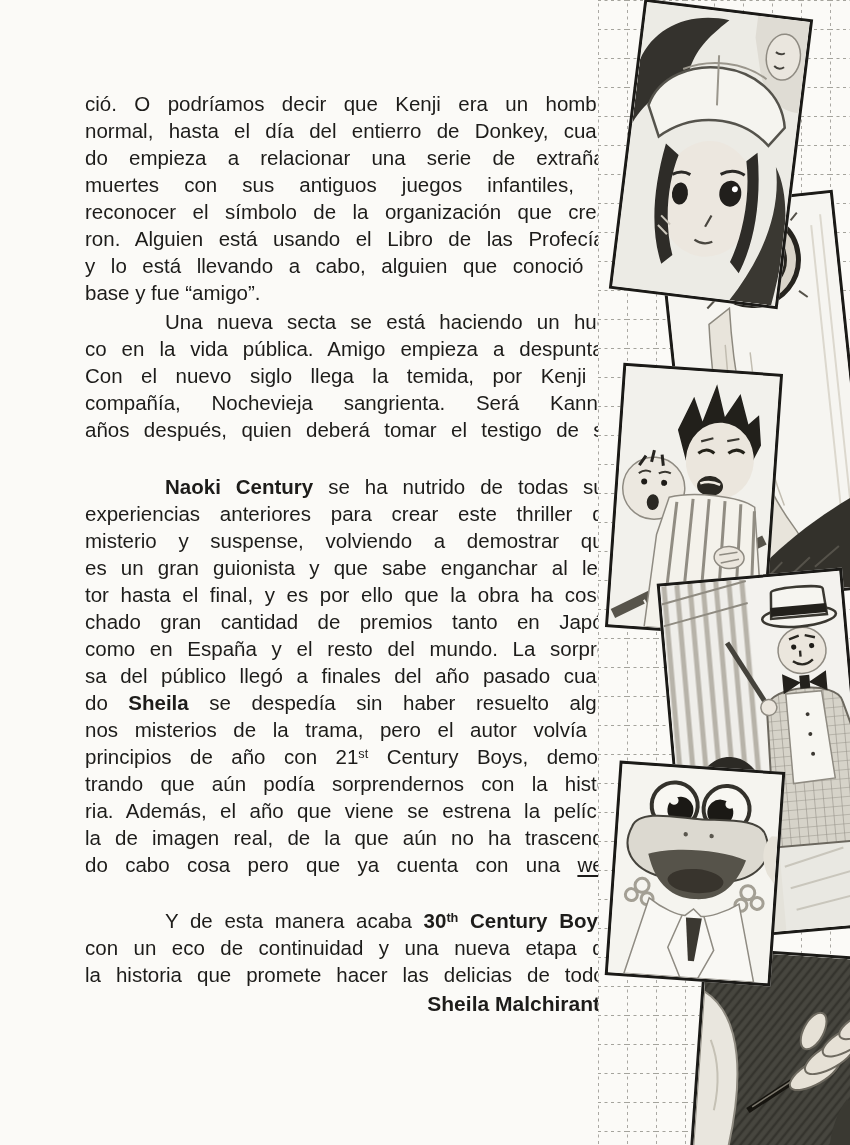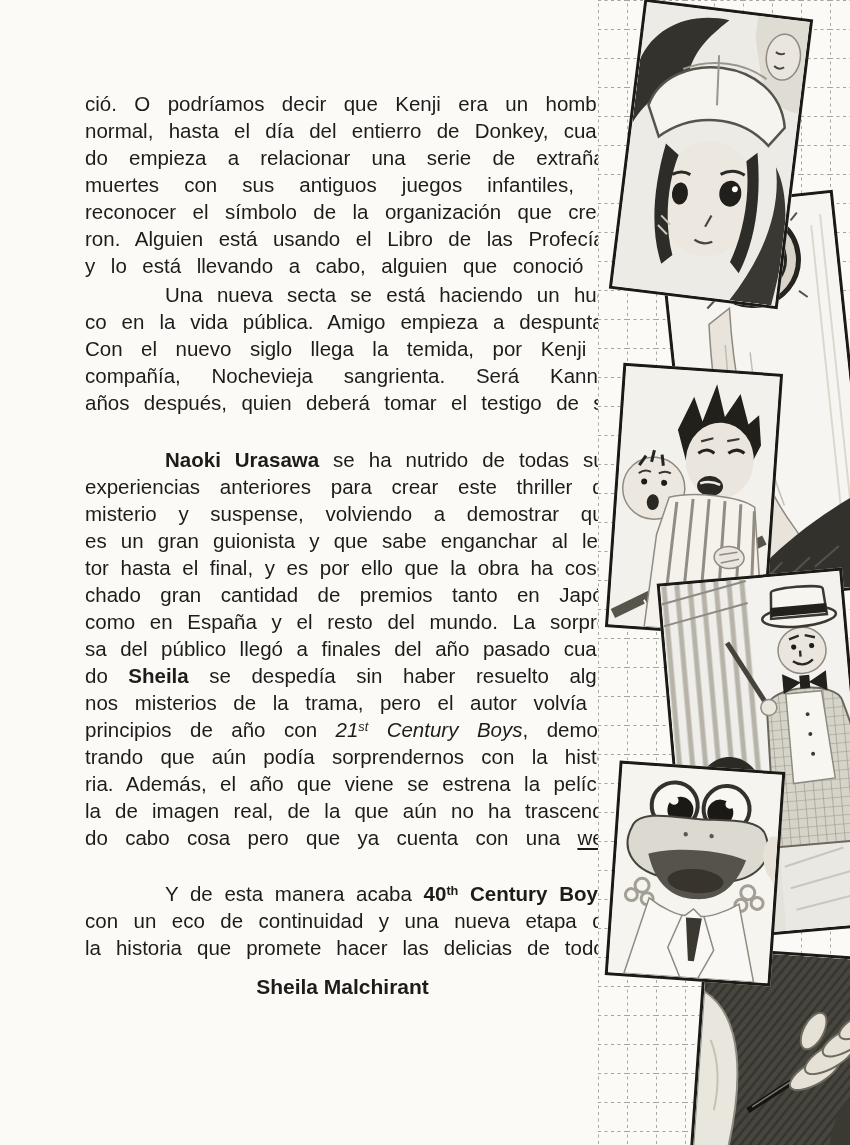--- a/index.html
+++ b/index.html
@@ -21,26 +21,26 @@
   .para-3{margin-top:30px;}
   .para-4{margin-top:29px;}
   .tline{
     height:27px;white-space:nowrap;
     text-align:justify;text-align-last:justify;
   }
   .tline.endline{text-align-last:left;}
   .tline.indent{padding-left:80px;}
   .tline span{white-space:normal;}
   .b{font-weight:bold;}
-  .i{font-style:italic;}
+  .i{}
   .u{text-decoration:underline;text-underline-offset:3px;}
   .sup{font-size:0.62em;position:relative;top:-0.45em;}
   .byline{
-    margin-top:12px;padding-right:15px;
-    text-align:center;font-weight:bold;font-size:21px;line-height:27px;
+    margin-top:2px;padding-right:15px;
+    text-align:right;font-weight:bold;font-size:21px;line-height:27px;
   }
   
   .art-strip{position:absolute;left:598px;top:0;width:252px;height:1145px;}
   .grid-paper{position:absolute;left:0;top:0;}
   .panel{
     position:absolute;box-sizing:border-box;
     border:3px solid #1b1a17;background:#f7f6f2;
     overflow:hidden;
   }
   .panel svg{display:block;width:100%;height:100%;}
@@ -58,47 +58,48 @@
 
   <div class="text-column">
     <div class="paragraph para-1">
         <div class="tline"><span class="">ció. O podríamos decir que Kenji era un hombre</span></div>
         <div class="tline"><span class="">normal, hasta el día del entierro de Donkey, cuan-</span></div>
         <div class="tline"><span class="">do empieza a relacionar una serie de extrañas</span></div>
         <div class="tline"><span class="">muertes con sus antiguos juegos infantiles, al</span></div>
         <div class="tline"><span class="">reconocer el símbolo de la organización que crea-</span></div>
         <div class="tline"><span class="">ron. Alguien está usando el Libro de las Profecías</span></div>
         <div class="tline"><span class="">y lo está llevando a cabo, alguien que conoció la</span></div>
+        <div class="tline endline"><span class="">base y fue “amigo”.</span></div>
       </div>
     <div class="paragraph para-2">
         <div class="tline indent"><span class="">Una nueva secta se está haciendo un hue-</span></div>
         <div class="tline"><span class="">co en la vida pública. Amigo empieza a despuntar.</span></div>
         <div class="tline"><span class="">Con el nuevo siglo llega la temida, por Kenji y</span></div>
         <div class="tline"><span class="">compañía, Nochevieja sangrienta. Será Kanna,</span></div>
         <div class="tline"><span class="">años después, quien deberá tomar el testigo de su</span></div>
       </div>
     <div class="paragraph para-3">
-        <div class="tline indent"><span class="b">Naoki Urasawa</span><span class=""> se ha nutrido de todas sus</span></div>
+        <div class="tline indent"><span class="b">Naoki Century</span><span class=""> se ha nutrido de todas sus</span></div>
         <div class="tline"><span class="">experiencias anteriores para crear este thriller de</span></div>
         <div class="tline"><span class="">misterio y suspense, volviendo a demostrar que</span></div>
         <div class="tline"><span class="">es un gran guionista y que sabe enganchar al lec-</span></div>
         <div class="tline"><span class="">tor hasta el final, y es por ello que la obra ha cose-</span></div>
         <div class="tline"><span class="">chado gran cantidad de premios tanto en Japón</span></div>
         <div class="tline"><span class="">como en España y el resto del mundo. La sorpre-</span></div>
         <div class="tline"><span class="">sa del público llegó a finales del año pasado cuan-</span></div>
         <div class="tline"><span class="">do </span><span class="b">Sheila</span><span class=""> se despedía sin haber resuelto algu-</span></div>
         <div class="tline"><span class="">nos misterios de la trama, pero el autor volvía a</span></div>
         <div class="tline"><span class="">principios de año con </span><span class="i">21</span><span class="i sup">st</span><span class="i"> Century Boys</span><span class="">, demos-</span></div>
         <div class="tline"><span class="">trando que aún podía sorprendernos con la histo-</span></div>
         <div class="tline"><span class="">ria. Además, el año que viene se estrena la pelícu-</span></div>
         <div class="tline"><span class="">la de imagen real, de la que aún no ha trascendi-</span></div>
         <div class="tline"><span class="">do cabo cosa pero que ya cuenta con una </span><span class="u">web</span></div>
       </div>
     <div class="paragraph para-4">
-        <div class="tline indent"><span class="">Y de esta manera acaba </span><span class="b">40</span><span class="b sup">th</span><span class="b"> Century Boys,</span></div>
+        <div class="tline indent"><span class="">Y de esta manera acaba </span><span class="b">30</span><span class="b sup">th</span><span class="b"> Century Boys,</span></div>
         <div class="tline"><span class="">con un eco de continuidad y una nueva etapa de</span></div>
         <div class="tline"><span class="">la historia que promete hacer las delicias de todos</span></div>
       </div>
     <div class="byline">Sheila Malchirant</div>
   </div>
 
   <div class="art-strip">
 
     <svg class="grid-paper" width="252" height="1145" xmlns="http://www.w3.org/2000/svg">
       <defs>

